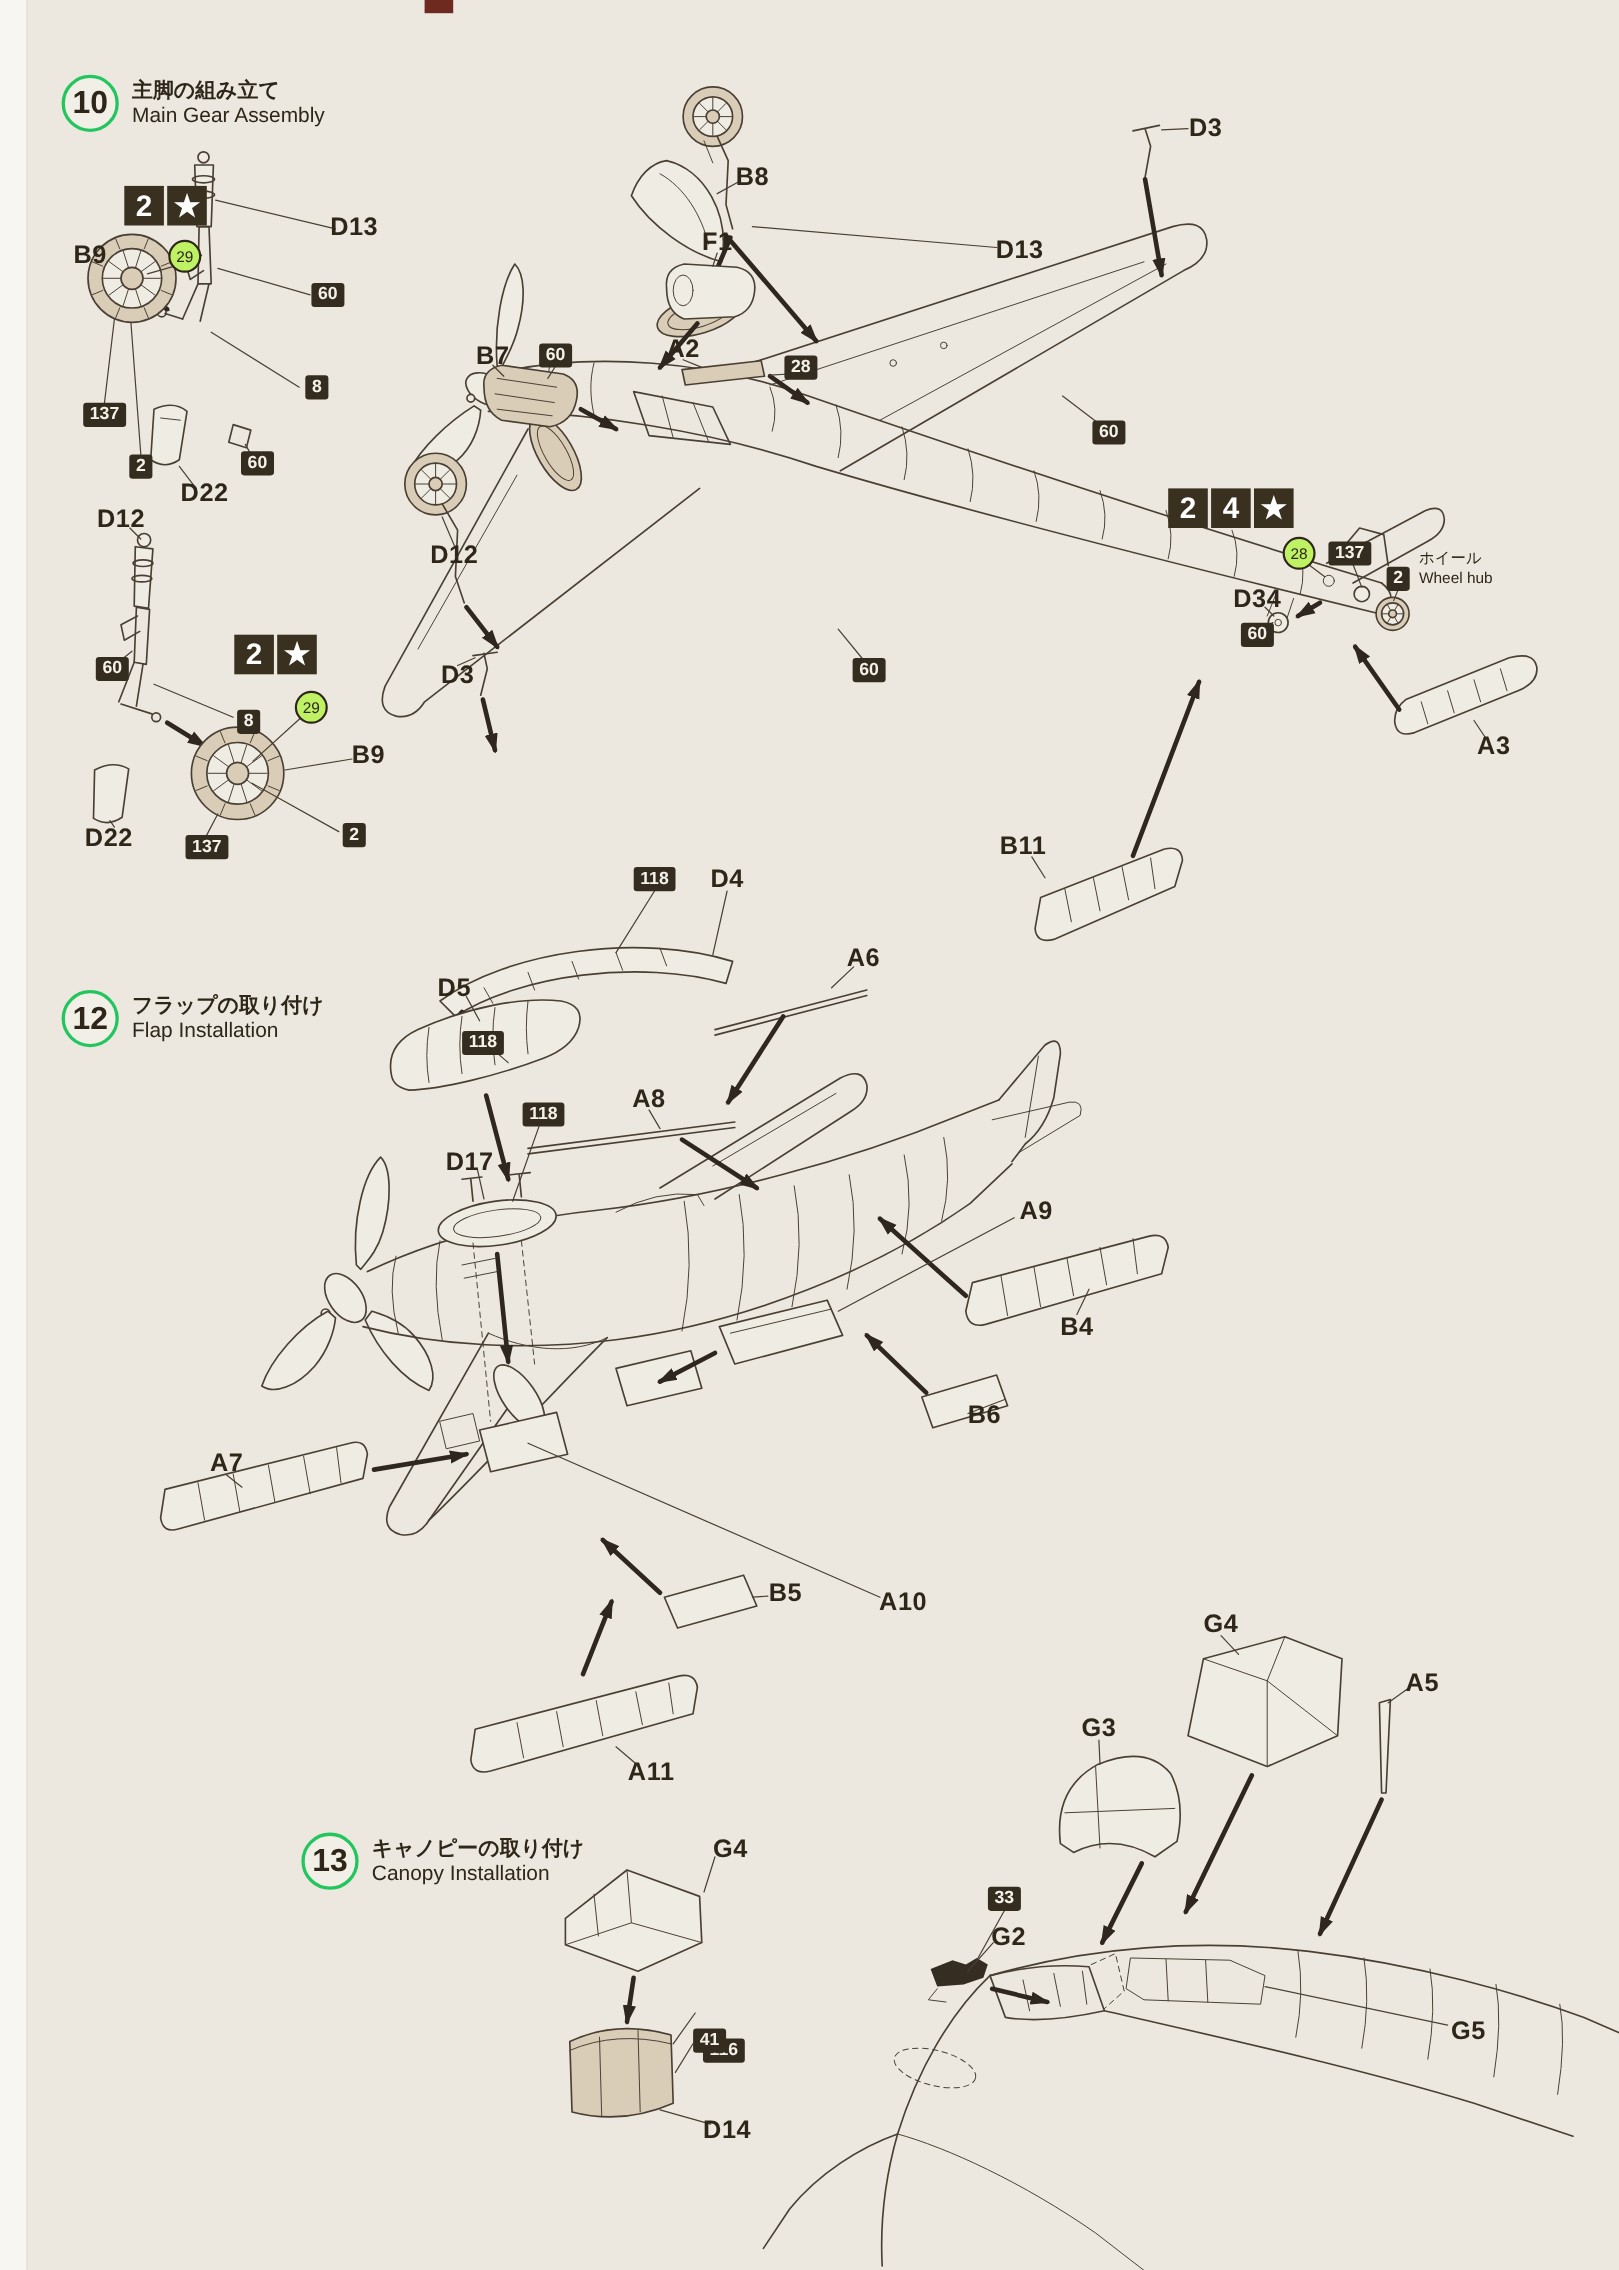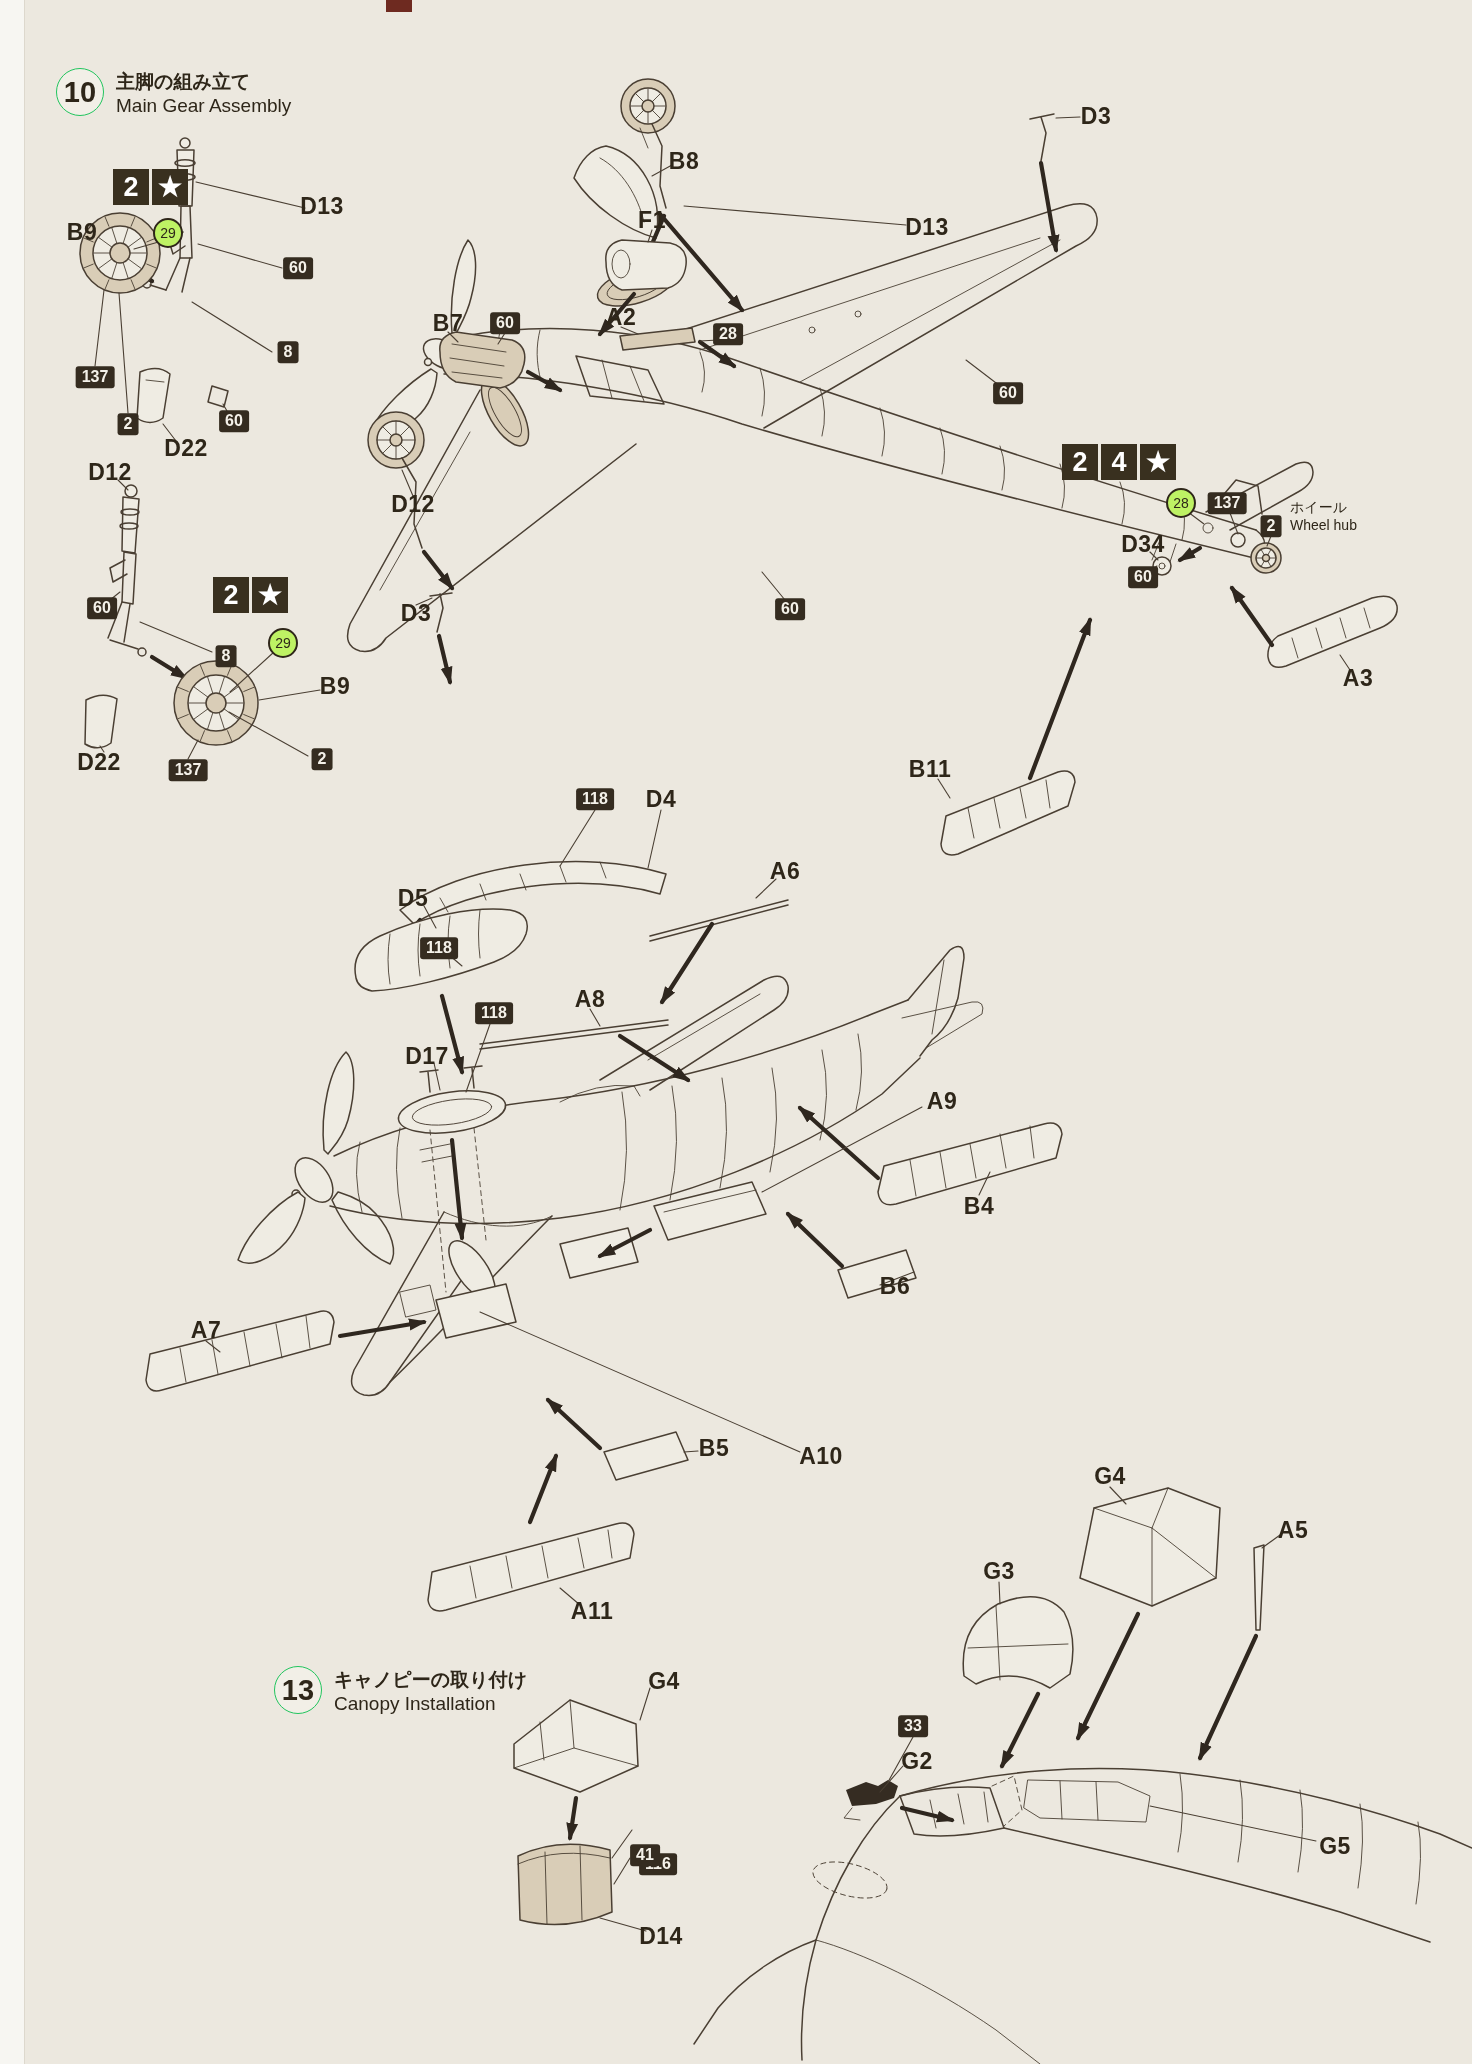--- a/index.html
+++ b/index.html
@@ -23,21 +23,21 @@
   .lbl { position:absolute; transform:translate(-50%,-50%); font-weight:bold; white-space:nowrap; z-index:5; }
   .lbl.part { font-size:23px; letter-spacing:0.5px; color:#2e2619; }
   .lbl.box  { background:#352c20; color:#f4f1e9; font-size:16px; padding:2px 6px; border-radius:3px; line-height:1.1; }
   .lbl.circ { width:26px; height:26px; border:2px solid #2e2619; border-radius:50%; background:#bef264;
               font-size:14px; font-weight:normal; display:flex; align-items:center; justify-content:center; }
   .badge { position:absolute; display:flex; gap:3px; z-index:5; }
   .badge .sq { width:36px; height:36px; background:#39301f; color:#ffffff; font-size:27px; font-weight:bold;
                display:flex; align-items:center; justify-content:center; }
   .note { position:absolute; font-size:14px; line-height:1.3; color:#2e2619; z-index:5; }
   .step { position:absolute; display:flex; gap:12px; align-items:flex-start; z-index:6; }
-  .step .num { width:46px; height:46px; border:1px solid #22c55e; border-radius:50%; background:#f2efe7;
+  .step .num { width:46px; height:46px; border:3px solid #22c55e; border-radius:50%; background:#f2efe7;
                font-size:29px; font-weight:bold; display:flex; align-items:center; justify-content:center; flex:0 0 auto; }
   .step .titles { display:flex; flex-direction:column; padding-top:1px; }
   .step .jp { font-size:19px; font-weight:bold; }
   .step .en { font-size:19px; font-weight:normal; }
 </style>
 </head>
 <body>
 
 <div class="page" id="page">
   <div class="edge-strip"></div>
@@ -341,20 +341,27 @@
       <path class="ld" d="M913,1737 L888,1782"></path>
       <path class="ld" d="M903,1766 L880,1792"></path>
       <path class="ld" d="M1316,1841 L1150,1806"></path>
     </g>
   </svg>
 <div class="step" style="left: 56px; top: 68px;">
       <div class="num">10</div>
       <div class="titles">
         <div class="jp">主脚の組み立て</div>
         <div class="en">Main Gear Assembly</div>
+      </div>
+    </div>
+    <div class="step" style="left: 56px; top: 900px;">
+      <div class="num">12</div>
+      <div class="titles">
+        <div class="jp">フラップの取り付け</div>
+        <div class="en">Flap Installation</div>
       </div>
     </div>
     <div class="step" style="left: 274px; top: 1666px;">
       <div class="num">13</div>
       <div class="titles">
         <div class="jp">キャノピーの取り付け</div>
         <div class="en">Canopy Installation</div>
       </div>
     </div>
     <div class="lbl part" style="left: 322px; top: 206px;">D13</div>

